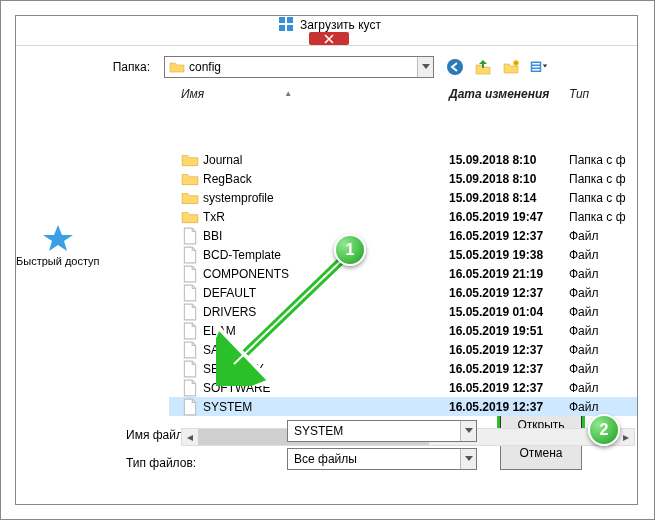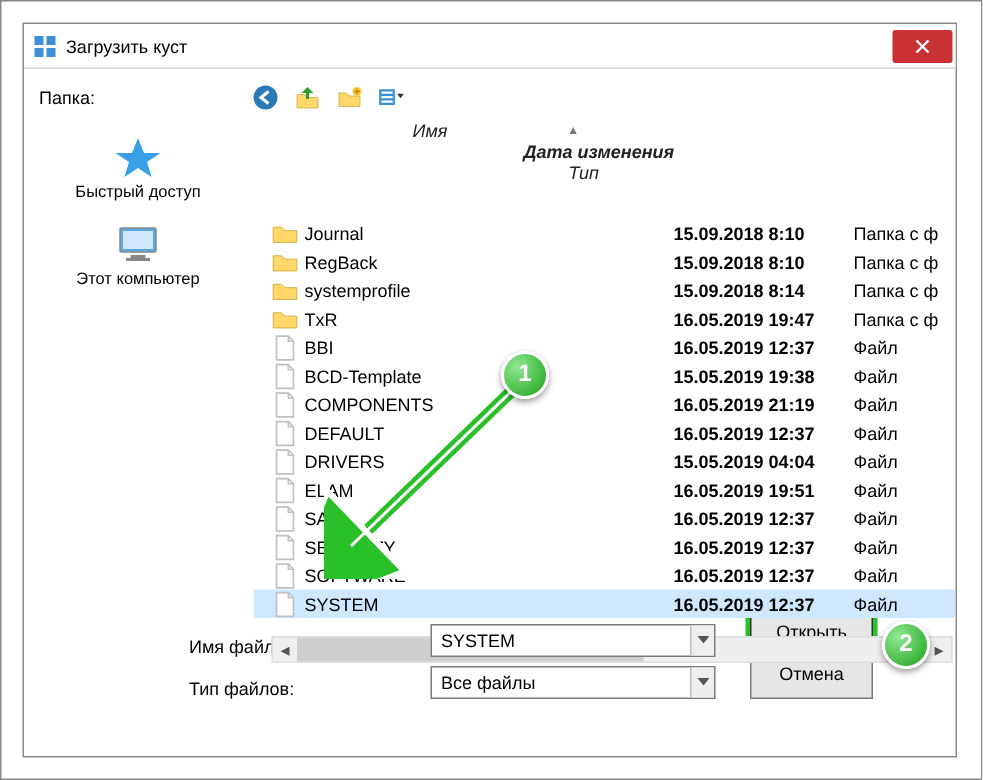--- a/index.html
+++ b/index.html
@@ -1,39 +1,39 @@
 <!DOCTYPE html>
 <html><head>
 <meta charset="utf-8">
 <style>
   * { box-sizing: border-box; margin: 0; padding: 0; }
   body { font-family: "Segoe UI", Tahoma, sans-serif; font-size: 12px; background: #fff; width: 655px; height: 520px; position: relative; }
   .outer { border: 1px solid #888; width: 655px; height: 520px; padding: 14px; background: #fff; }
   .inner { border: 1px solid #888; width: 623px; height: 490px; background: #fff; position: relative; }
-  .titlebar { height: 30px; background: #fff; border-bottom: 1px solid #d8d8d8; display: flex; align-items: center; padding: 0 0 0 6px; justify-content: space-between; }
+  .titlebar { height: 30px; background: #fff; border-bottom: 1px solid #d8d8d8; display: flex; align-items: center; padding: 0 0 0 6px; justify-content: space-between; flex-direction: column; }
   .titlebar-left { display: flex; align-items: center; gap: 6px; }
   .title-icon { width: 16px; height: 16px; display: inline-block; }
   .title-icon svg { width: 16px; height: 16px; }
   .title-text { font-size: 12px; padding-top: 1px; }
   .close-btn { width: 40px; height: 22px; background: #c83232; display: flex; align-items: center; justify-content: center; margin-right: 2px; border-radius: 2px; }
   .close-btn svg { width: 10px; height: 10px; }
   .toprow { display: flex; align-items: center; padding: 10px 10px 6px 10px; gap: 8px; }
-  .toprow .lbl { width: 130px; text-align: left; padding-right: 6px; }
+  .toprow .lbl { width: 130px; text-align: right; padding-right: 6px; }
   .folder-select { position: relative; flex: 0 0 270px; height: 22px; border: 1px solid #7a7a7a; display: flex; align-items: center; padding: 0 20px 0 4px; background: #fff; }
   .folder-select .fld-icon { width: 16px; height: 16px; margin-right: 4px; }
   .folder-select .dd { position: absolute; right: 0; top: 0; bottom: 0; width: 16px; border-left: 1px solid #bbb; display:flex; align-items:center; justify-content:center; background: #efefef;}
   .nav-icons { display: flex; gap: 10px; align-items: center; padding-left: 4px; }
   .nav-icons span { width: 18px; height: 18px; display:flex; align-items:center; justify-content:center; }
   .mainrow { display: flex; height: 318px; }
-  .leftnav { width: 152px; padding-top: 4px; display:flex; flex-direction:column; align-items:center; gap: 2px; }
+  .leftnav { width: 152px; padding-top: 4px; display:flex; flex-direction:row; align-items:center; gap: 2px; }
   .navitem { display:flex; flex-direction:column; align-items:center; padding: 6px 0; }
   .navitem .ni { width: 34px; height: 30px; display:flex; align-items:center; justify-content:center; }
   .navitem .nilbl { font-size: 11px; text-align:center; margin-top: 2px; }
   .filepane { flex: 1; border-left: 1px solid transparent; position:relative; }
-  .headerrow { display:flex; font-style: italic; color: #222; padding: 0 0 2px 12px; height: 22px; align-items:center; border-bottom: 1px solid transparent; flex-direction: column; }
+  .headerrow { display:flex; font-style: italic; color: #222; padding: 0 0 2px 12px; height: 22px; align-items:center; border-bottom: 1px solid transparent; }
   .col-name { width: 268px; display:flex; align-items:center; gap: 40px; }
   .sort-caret { font-size: 8px; font-style: normal; color: #777; margin-left: 40px; line-height:1; }
   .col-date { width: 120px; font-weight: bold; }
   .col-type { width: 60px; }
   .filelist { height: 276px; overflow: hidden; margin-top: 44px; }
   .filerow { display:flex; align-items:center; height: 19px; padding-left: 12px; }
   .filerow.selected { background: #cde8ff; }
   .ficon { width: 18px; height: 16px; display:flex; align-items:center; margin-right: 4px; }
   .fname { width: 246px; white-space: nowrap; overflow:hidden; }
   .fdate { width: 120px; white-space: nowrap; font-weight: bold; }
@@ -76,20 +76,33 @@
       </div>
       <div class="close-btn">
         <svg viewBox="0 0 10 10">
             <path d="M1 1 L9 9 M9 1 L1 9" stroke="#fff" stroke-width="1.6"></path>
           </svg>
       </div>
     </div>
 
     <div class="toprow">
       <div class="lbl">Папка:</div>
+      <div class="folder-select">
+        <span class="fld-icon">
+          <svg viewBox="0 0 16 16">
+              <path class="folder-glyph" d="M1 4 h5 l2 2 h7 v7 h-14 z"></path>
+            </svg>
+        </span>
+        <span>config</span>
+        <span class="dd">
+            <svg class="chev" viewBox="0 0 8 6">
+              <path d="M0 0 L4 5 L8 0" fill="#555"></path>
+            </svg>
+          </span>
+      </div>
       <div class="nav-icons">
         <span>
             <svg viewBox="0 0 18 18">
               <circle cx="9" cy="9" r="8" fill="#2a7ab8"></circle>
               <path d="M11 5 L6 9 L11 13" stroke="#fff" stroke-width="2" fill="none"></path>
             </svg>
           </span>
         <span>
             <svg viewBox="0 0 18 18">
               <path class="folder-glyph" d="M2 7 h5 l2 2 h7 v7 h-14 z"></path>
@@ -118,31 +131,20 @@
     <div class="mainrow">
       <div class="leftnav">
         <div class="navitem">
           <span class="ni">
               <svg viewBox="0 0 34 30">
                 <path d="M17 2 L21 12 L32 12 L23 18 L26 28 L17 22 L8 28 L11 18 L2 12 L13 12 Z" fill="#39a0e6"></path>
               </svg>
             </span>
           <span class="nilbl">Быстрый доступ</span>
         </div>
-        <div class="navitem">
-          <span class="ni">
-              <svg viewBox="0 0 34 30">
-                <rect x="5" y="4" width="24" height="16" rx="1" fill="#5aa8e0" stroke="#888"></rect>
-                <rect x="7" y="6" width="20" height="12" fill="#cfe8fb"></rect>
-                <rect x="12" y="22" width="10" height="2" fill="#888"></rect>
-                <rect x="9" y="24" width="16" height="2" fill="#888"></rect>
-              </svg>
-            </span>
-          <span class="nilbl">Этот компьютер</span>
-        </div>
       </div>
 
       <div class="filepane">
         <div class="headerrow">
           <div class="col-name">
               <span>Имя</span>
               <span class="sort-caret">▲</span>
             </div>
           <div class="col-date">Дата изменения</div>
           <div class="col-type">Тип</div>
@@ -233,21 +235,21 @@
               <span class="ftype">Файл</span>
             </div>
             <div class="filerow">
               <span class="ficon">
                 <svg viewBox="0 0 16 16">
                   <path class="file-glyph" d="M3 1 h7 l3 3 v11 h-10 z"></path>
                   <path d="M10 1 v3 h3" fill="none" stroke="#c0c0c0"></path>
                 </svg>
               </span>
               <span class="fname">DRIVERS</span>
-              <span class="fdate">15.05.2019 04:04</span>
+              <span class="fdate">15.05.2019 01:04</span>
               <span class="ftype">Файл</span>
             </div>
             <div class="filerow">
               <span class="ficon">
                 <svg viewBox="0 0 16 16">
                   <path class="file-glyph" d="M3 1 h7 l3 3 v11 h-10 z"></path>
                   <path d="M10 1 v3 h3" fill="none" stroke="#c0c0c0"></path>
                 </svg>
               </span>
               <span class="fname">ELAM</span>

